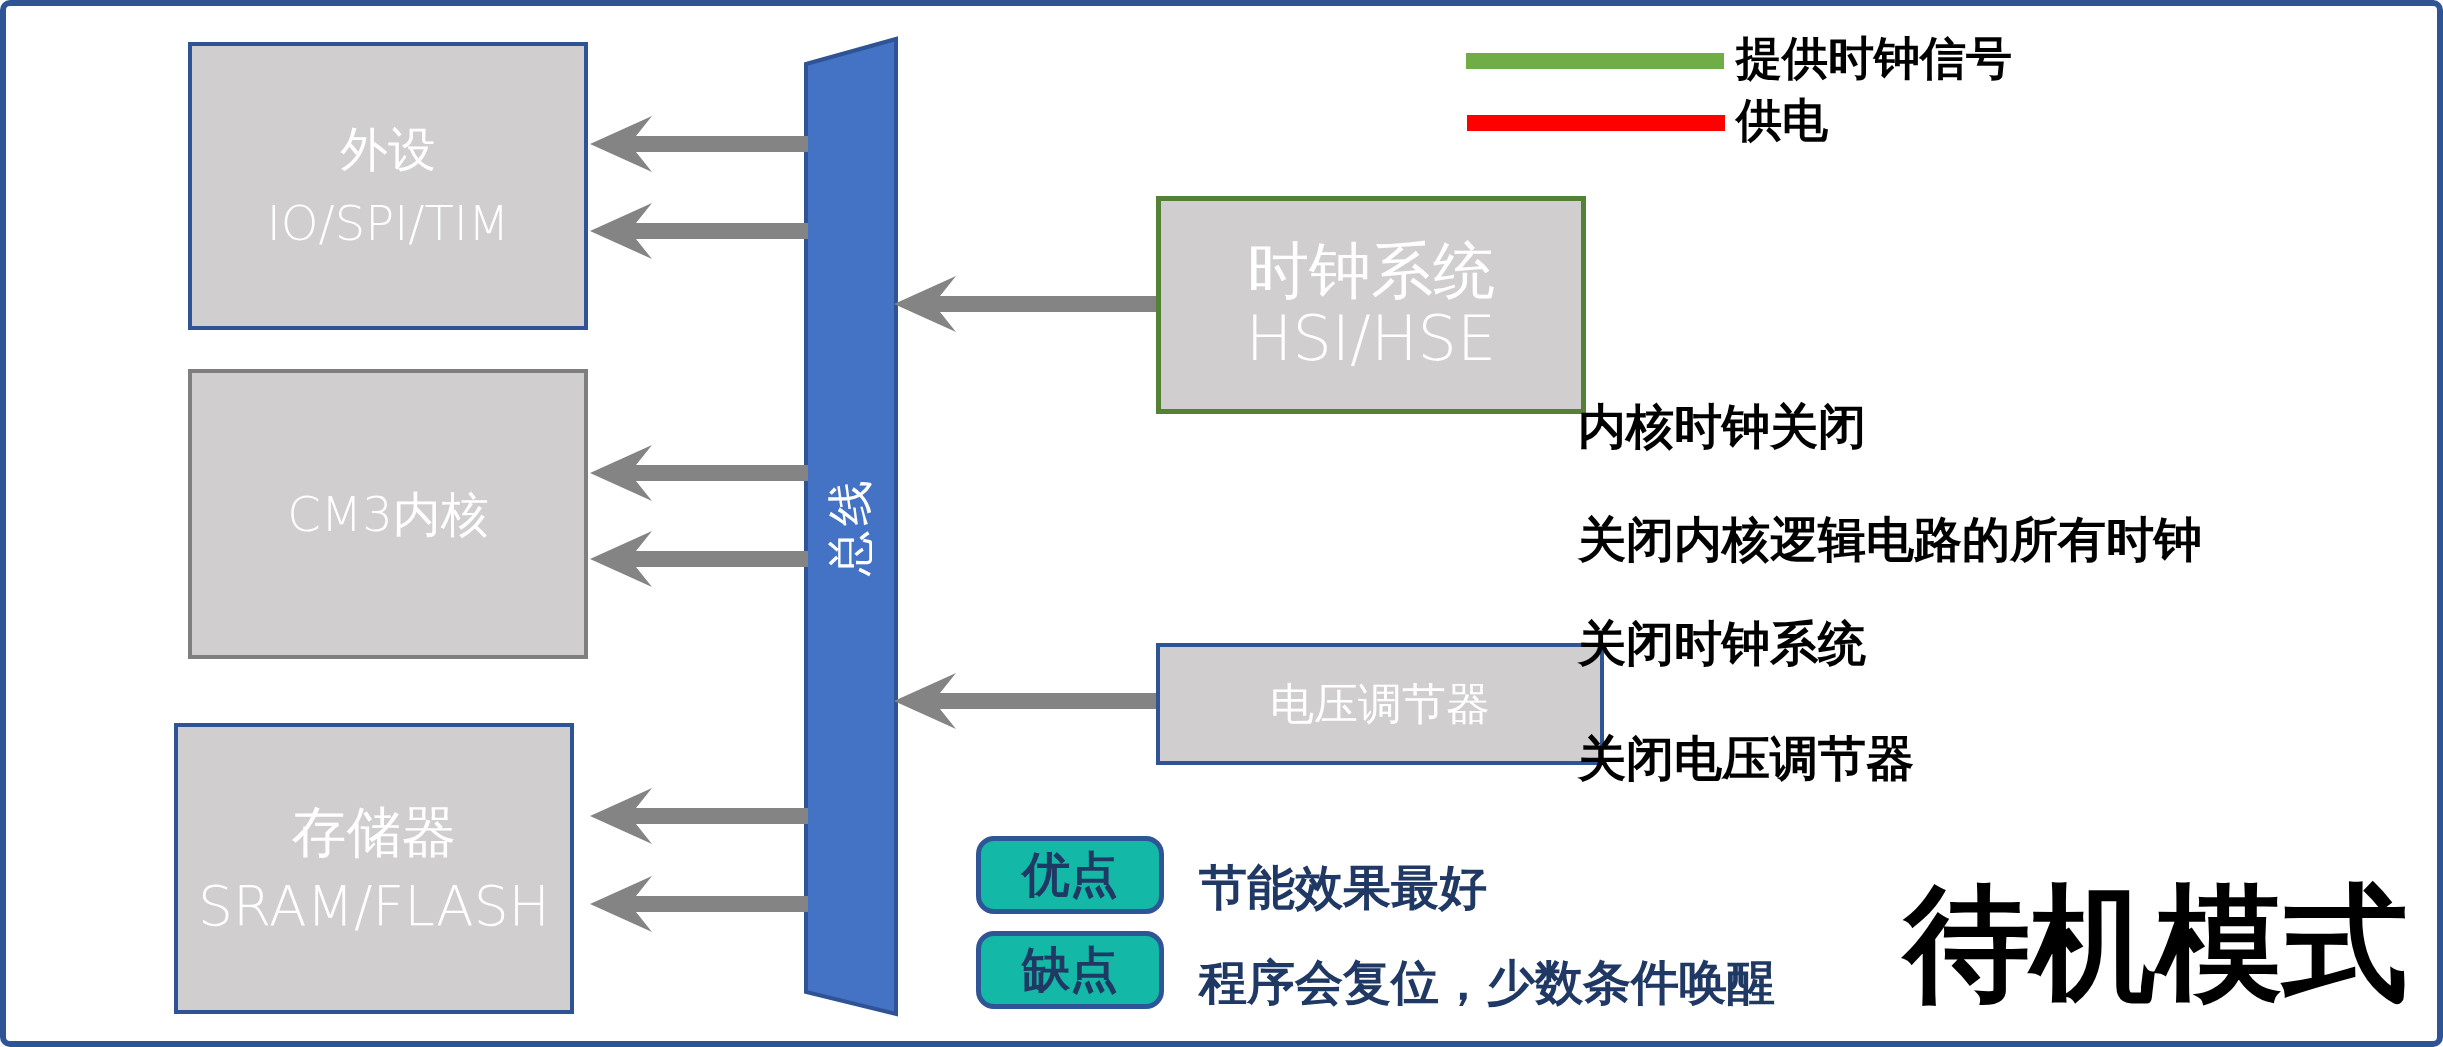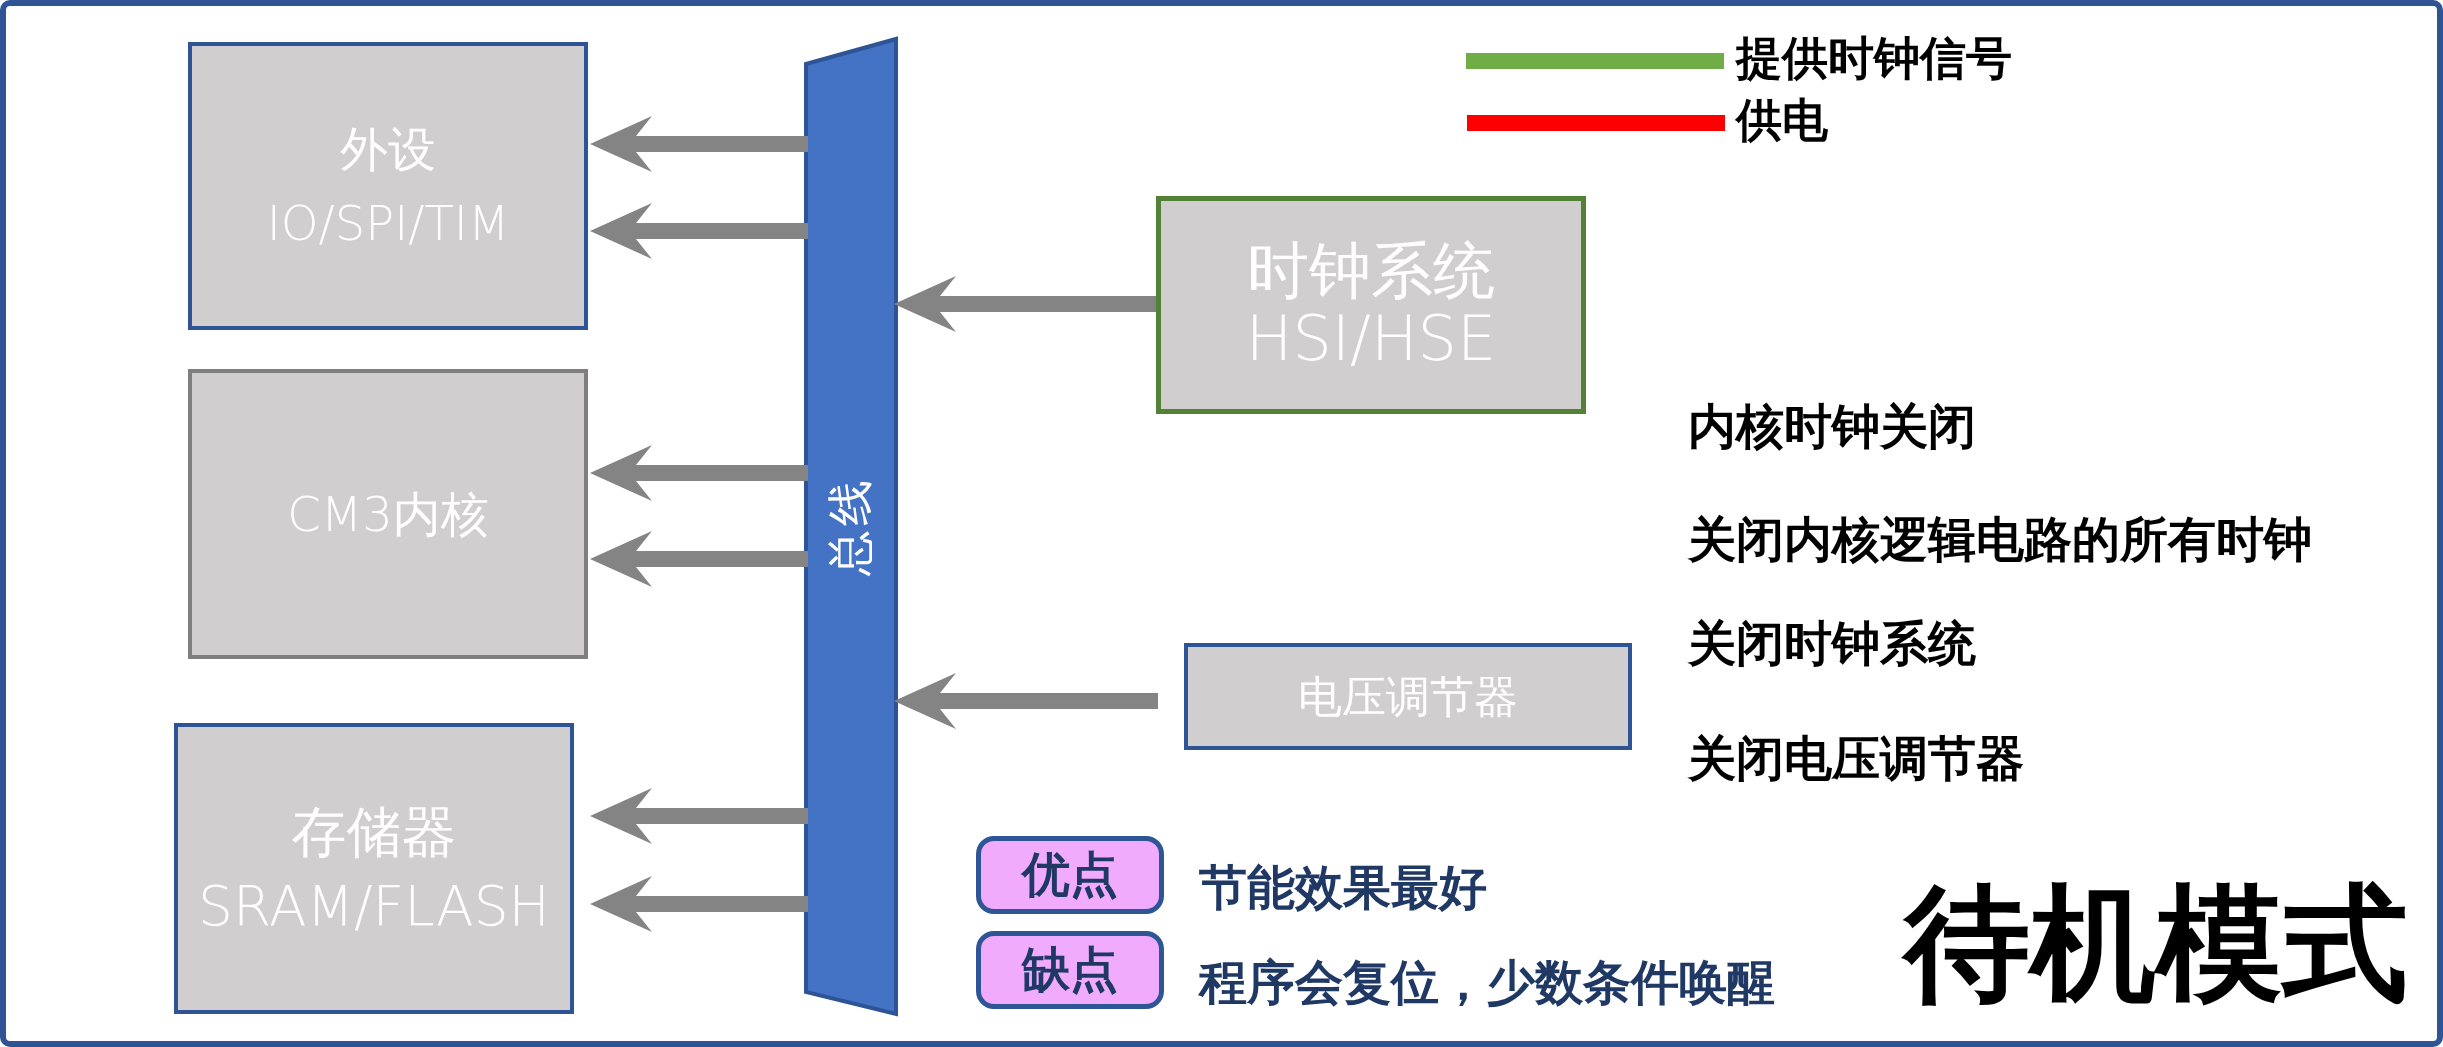--- a/index.html
+++ b/index.html
@@ -24,47 +24,47 @@
   }
   .box .box-line{line-height:74px;}
   .navy-border{border:4px solid #2F5496;}
   .gray-border{border:4px solid #7F7F7F;}
   .green-border{border:5px solid #538135;}
   .box-peripherals{left:182px;top:36px;width:400px;height:288px;font-size:48px;}
   .box-cm3{left:182px;top:363px;width:400px;height:290px;font-size:48px;}
   .box-memory{left:168px;top:717px;width:400px;height:291px;font-size:55px;}
   .box-clock{left:1150px;top:190px;width:430px;height:218px;font-size:62px;}
   .box-clock .box-line{line-height:68px;}
-  .box-regulator{left:1150px;top:637px;width:448px;height:107px;font-size:44px;margin-left:28px;}
+  .box-regulator{left:1150px;top:637px;width:448px;height:122px;font-size:44px;}
   .bus-label{
     position:absolute;left:845px;top:520px;
     transform:translate(-50%,-50%) rotate(-90deg);
     color:#ffffff;font-size:46px;font-weight:400;letter-spacing:4px;white-space:nowrap;
   }
   .legend-swatch{position:absolute;height:16px;width:258px;}
   .legend-swatch-clock{left:1460px;top:47px;background:#70AD47;}
   .legend-swatch-power{left:1461px;top:109px;background:#FF0000;}
   .legend-label{
     position:absolute;left:1730px;
     color:#000000;font-size:46px;font-weight:600;line-height:56px;white-space:nowrap;
   }
   .legend-label-clock{top:24px;}
   .legend-label-power{top:86px;}
   .note{
-    position:absolute;left:1682px;
+    position:absolute;left:1572px;
     color:#000000;font-size:48px;font-weight:600;line-height:60px;white-space:nowrap;
   }
   .note-1{top:390px;}
   .note-2{top:503px;}
   .note-3{top:607px;}
   .note-4{top:722px;}
   .pill{
     position:absolute;left:970px;width:188px;height:78px;
     box-sizing:border-box;border:5px solid #2E5596;border-radius:18px;
-    background:#f0abfc;color:#1F3864;font-size:48px;font-weight:600;
+    background:#14b8a6;color:#1F3864;font-size:48px;font-weight:600;
     display:flex;align-items:center;justify-content:center;
   }
   .pill-pros{top:830px;}
   .pill-cons{top:925px;}
   .pc-text{
     position:absolute;left:1193px;
     color:#1F3864;font-size:48px;font-weight:600;line-height:60px;white-space:nowrap;margin-top:12px;
   }
   .pc-text-pros{top:839px;}
   .pc-text-cons{top:934px;}

